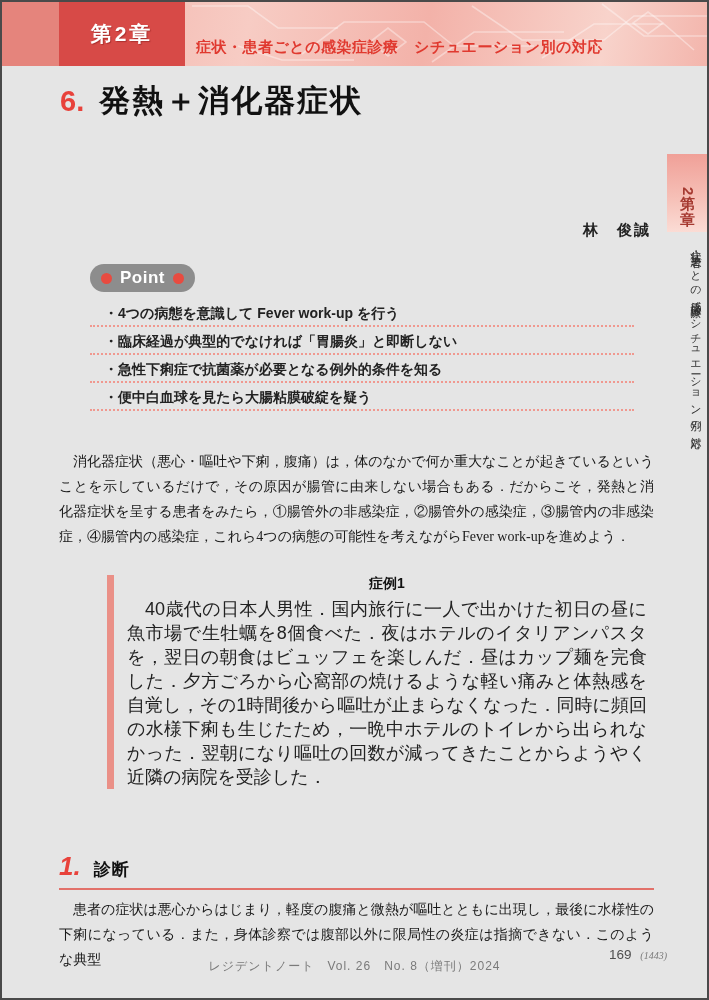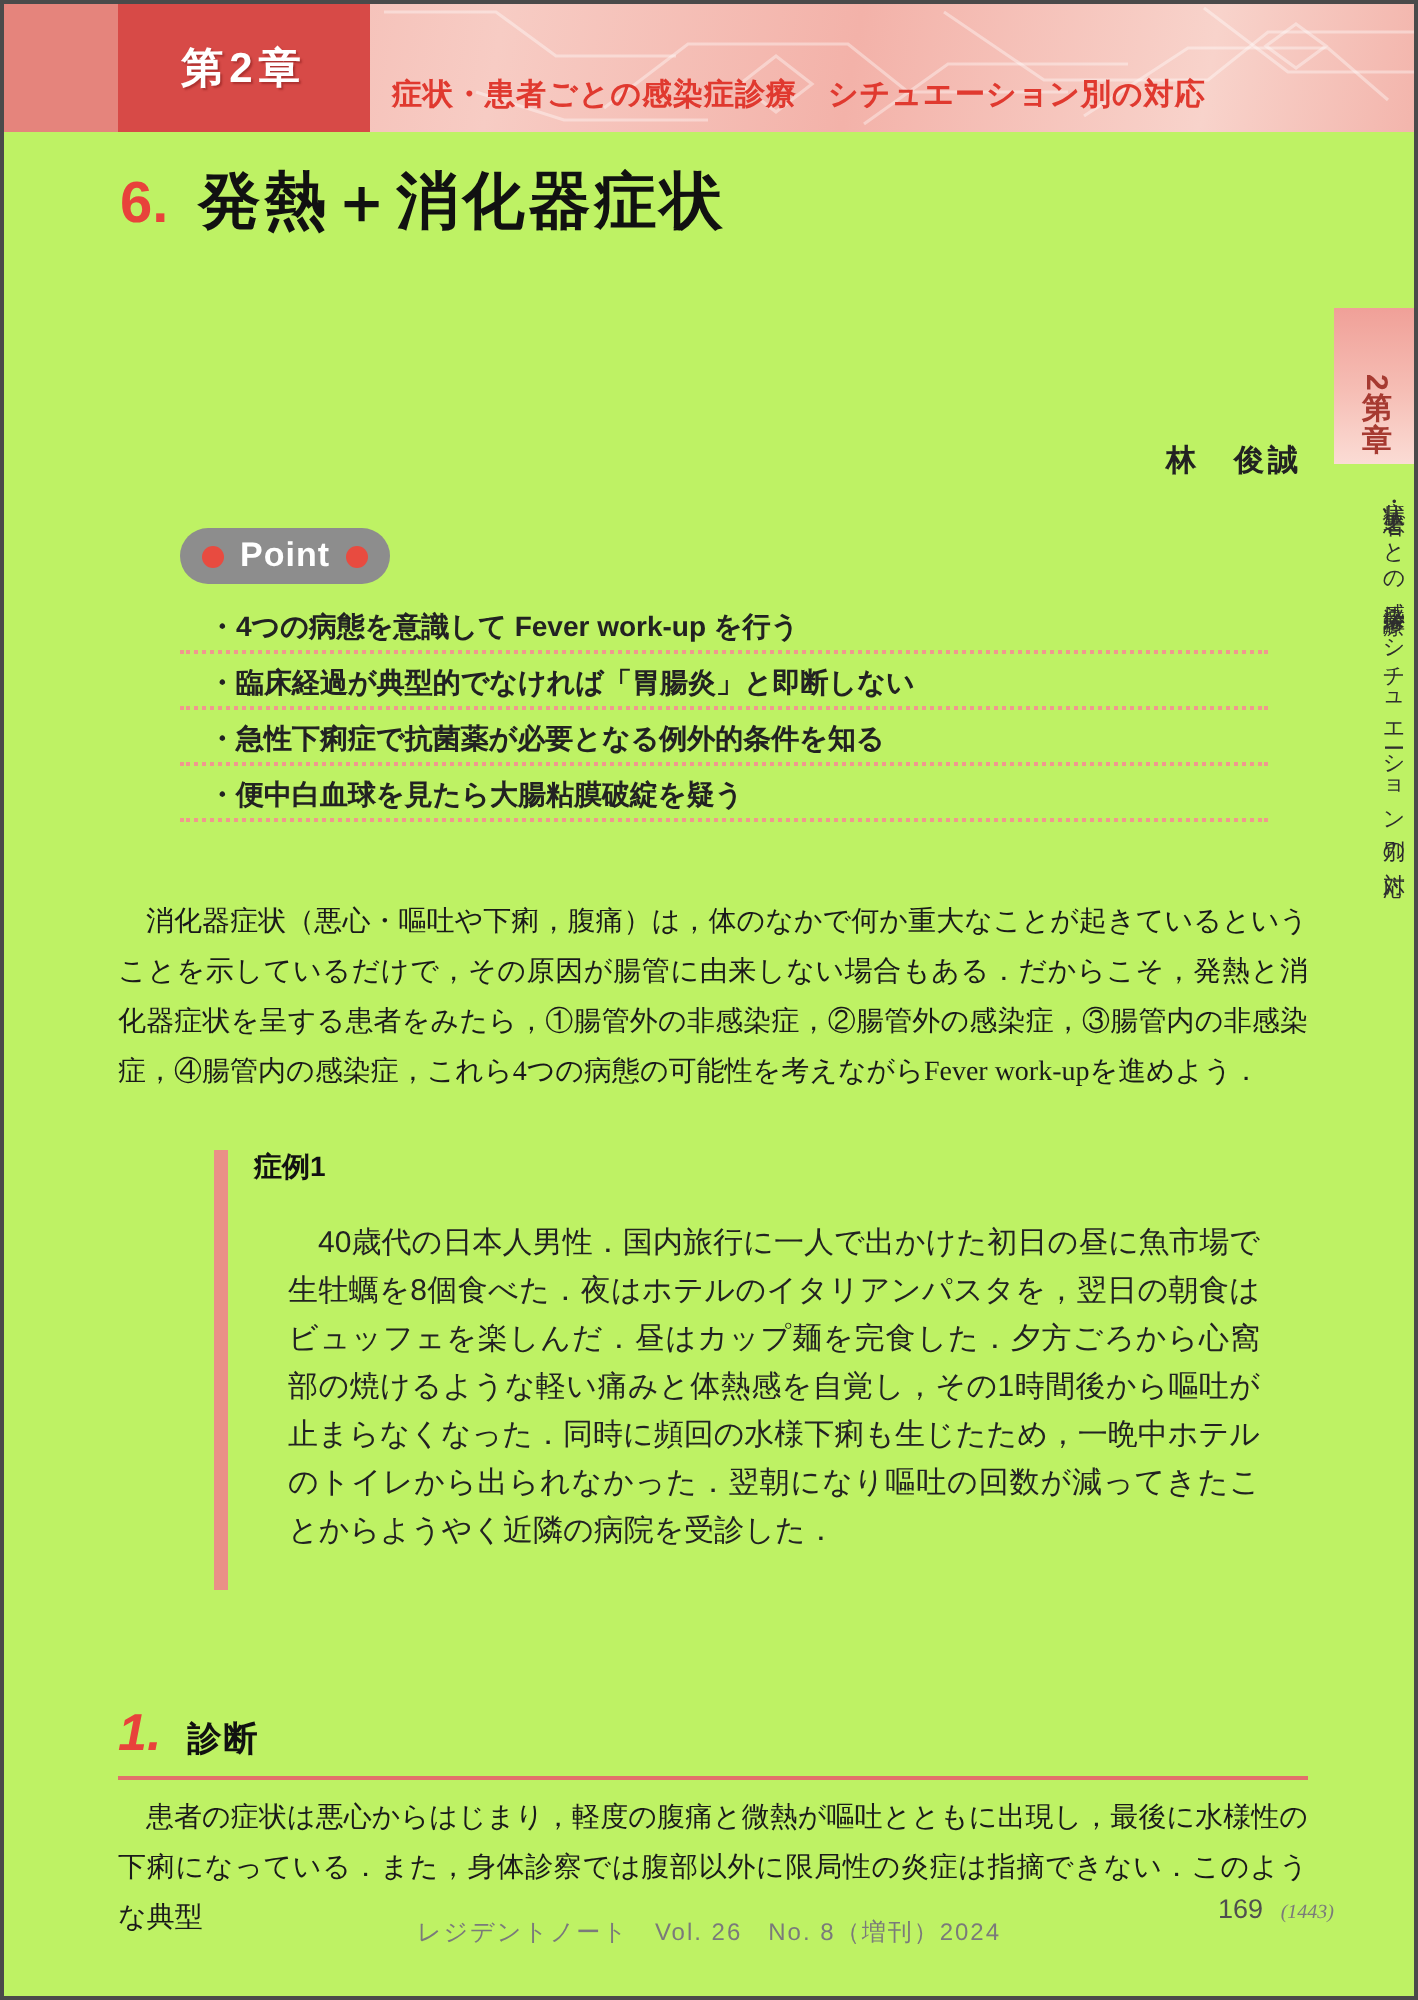--- a/index.html
+++ b/index.html
@@ -1,18 +1,18 @@
 <!DOCTYPE html>
 <html lang="ja"><head>
 <meta charset="utf-8">
 <style>
   html,body{margin:0;padding:0;background:#ffffff;}
   .page{
     position:relative;width:705px;height:996px;
-    border:2px solid #4a4a4a;background:#bef264;overflow:hidden;
+    border:2px solid #4a4a4a;background:#e5e5e5;overflow:hidden;
     font-family:"Liberation Sans","DejaVu Sans",sans-serif;color:#1c1c1c;
   }
   
   .band{position:absolute;top:0;left:0;width:705px;height:64px;
     background:linear-gradient(100deg,#f2aba2 0%,#f7ccc4 35%,#f3b2a9 60%,#f8d3cb 85%,#f3b5ac 100%);}
   .band svg{position:absolute;top:0;left:0;}
   .band-salmon{position:absolute;top:0;left:0;width:57px;height:64px;background:#e5847c;}
   .band-chapter{position:absolute;top:0;left:57px;width:126px;height:64px;background:#d74a47;
     display:flex;align-items:center;justify-content:center;
     color:#ffffff;font-size:21px;font-weight:bold;letter-spacing:3px;
@@ -43,22 +43,22 @@
     line-height:25px;text-align:justify;margin:7px 0 0 0;text-indent:1em;color:#1a1a1a;}
   .sec-intro{top:440px;}
   .sec-diag{top:849px;}
   .diag-head-row{display:flex;align-items:baseline;gap:13px;
     border-bottom:2px solid #e2716a;padding-bottom:6px;}
   .diag-num{color:#e8423b;font-size:26px;font-weight:bold;font-style:italic;}
   .diag-title{font-size:17px;font-weight:bold;color:#111;letter-spacing:1px;}
   
   .case{position:absolute;top:573px;left:105px;width:540px;
     border-left:7px solid #ea9087;padding-left:13px;box-sizing:border-box;}
-  .case-head{font-size:14px;font-weight:bold;color:#111;margin-bottom:4px;}
-  .case p{font-size:15px;line-height:24px;margin:17px;text-align:justify;
+  .case-head{font-size:14px;font-weight:bold;color:#111;margin-bottom:4px;text-align:center;}
+  .case p{font-size:18px;line-height:24px;margin:0;text-align:justify;
     text-indent:1em;color:#222;}
   
   .side-tab{position:absolute;top:152px;right:0;width:40px;height:78px;
     background:linear-gradient(180deg,#f0a098 0%,#f6bfb6 55%,#fbdcd5 100%);
     display:flex;align-items:center;justify-content:center;
     writing-mode:vertical-rl;color:#a63a31;font-size:15px;font-weight:bold;letter-spacing:3px;}
   .side-subtitle{position:absolute;top:240px;right:4px;width:34px;height:300px;
     writing-mode:vertical-rl;font-size:11px;color:#2e2e2e;letter-spacing:1.5px;
     display:flex;justify-content:flex-start;}
   

